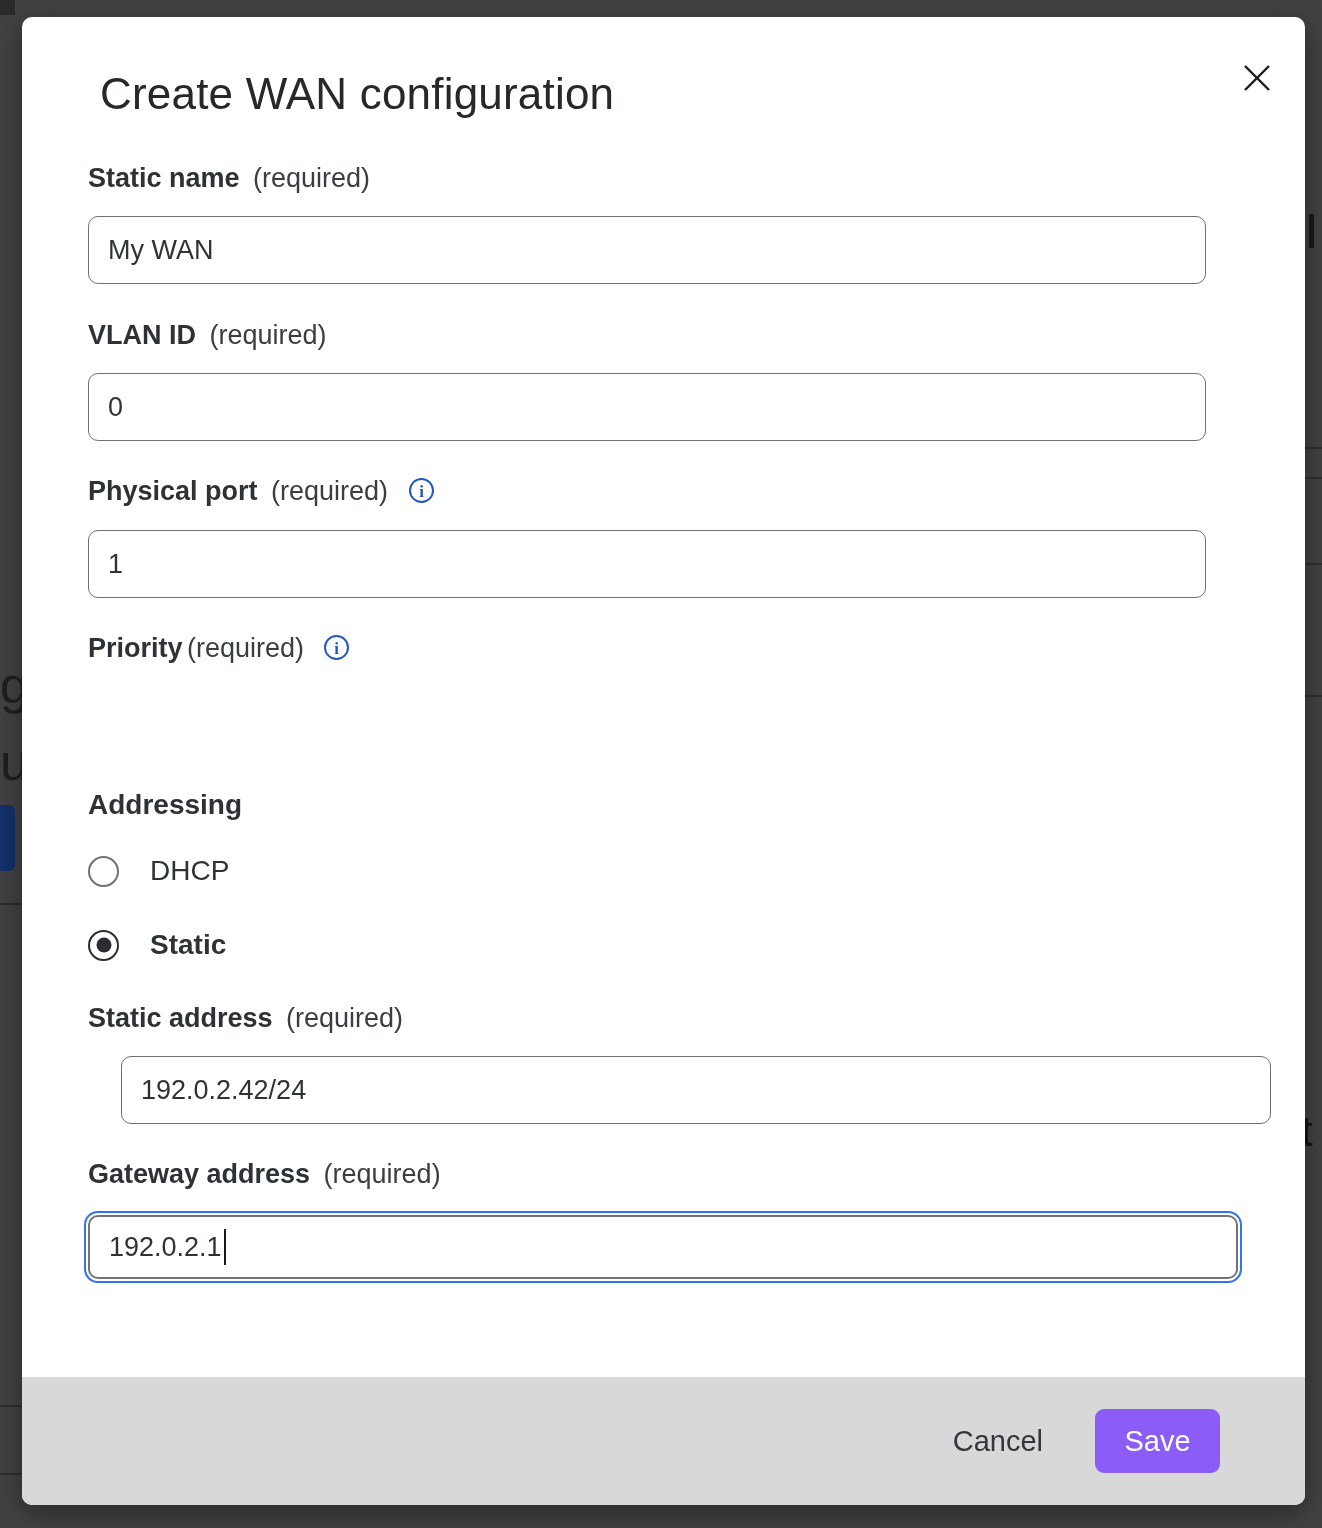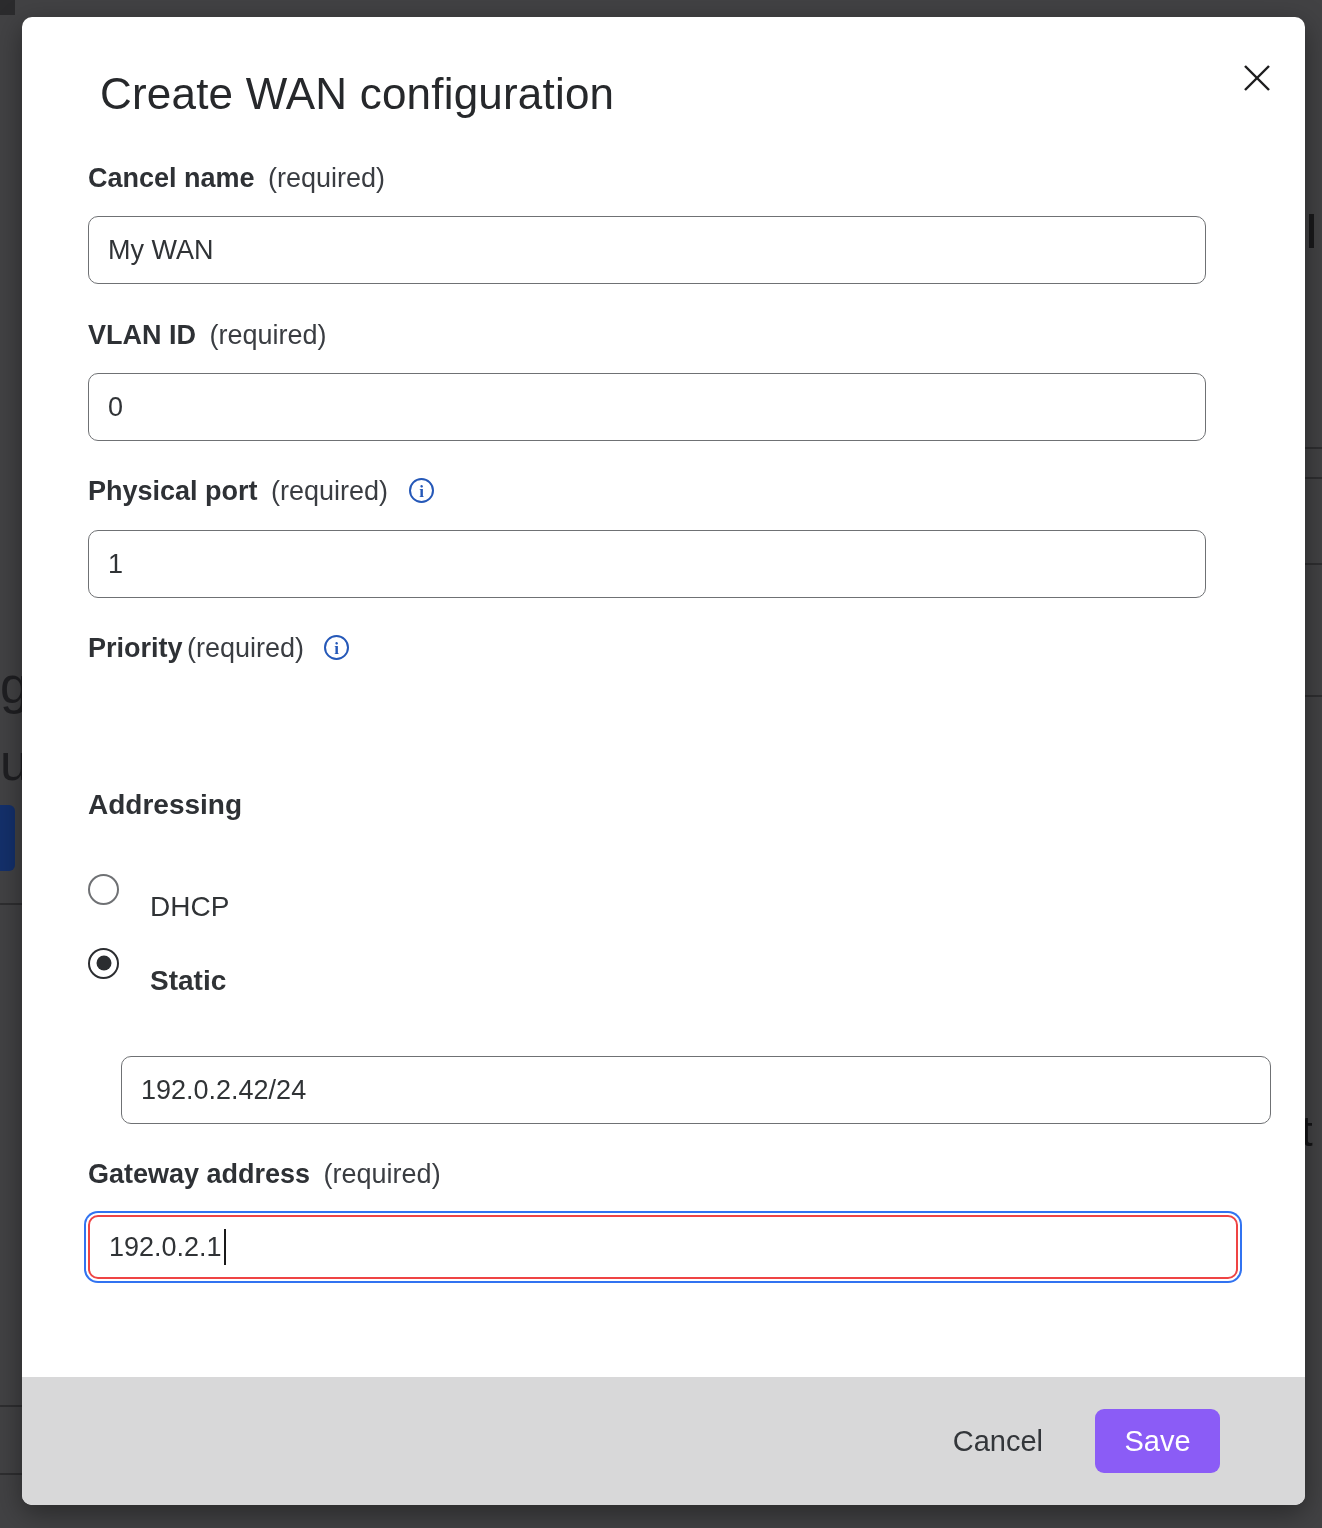--- a/index.html
+++ b/index.html
@@ -41,39 +41,39 @@
     width:1118px;height:68px;
     border:1.5px solid #6f7174;border-radius:10px;
     font-family:"Liberation Sans", sans-serif;
     font-size:27px;color:#303336;padding:0 0 0 19px;background:#fff;
     outline:none;
   }
   .txt-input.wide{width:1150px;}
   .txt-focused{
     position:absolute;left:66px;box-sizing:border-box;
     width:1150px;height:64px;
-    border:2px solid #ef4444;border-radius:10px;
+    border:2px solid #737373;border-radius:10px;
     box-shadow:0 0 0 2px #ffffff, 0 0 0 4px #3173f1;
     display:flex;align-items:center;padding-left:19px;
     font-size:27px;color:#303336;background:#fff;cursor:text;
   }
   .caret{display:inline-block;width:2px;height:36px;background:#1a1a1a;margin-left:2px;}
   
   .addr-heading{position:absolute;left:66px;font-size:28px;font-weight:700;color:#2e3135;margin:0;}
   .radio-row{position:absolute;left:66px;display:flex;align-items:center;cursor:pointer;}
   .radio-circle{
     box-sizing:border-box;width:31px;height:31px;border-radius:50%;
     border:2px solid #6f7174;background:#fff;position:relative;flex:none;
   }
   .radio-row.checked .radio-circle{border-color:#2b2d30;}
   .radio-row.checked .radio-circle::after{
     content:"";position:absolute;left:50%;top:50%;transform:translate(-50%,-50%);
     width:15px;height:15px;border-radius:50%;background:#2b2d30;
   }
-  .radio-label{margin-left:31px;font-size:28px;color:#303336;margin-top:36px;}
+  .radio-label{margin-left:31px;font-size:28px;color:#303336;}
   .radio-row.checked .radio-label{font-weight:700;}
   
   .modal-footer{
     position:absolute;left:0;bottom:0;width:100%;height:128px;
     background:#d8d8d9;border-radius:0 0 10px 10px;
     display:flex;align-items:center;justify-content:flex-end;
     gap:48px;box-sizing:border-box;padding-right:85px;
   }
   .cancel-btn{
     background:none;border:none;font-family:"Liberation Sans", sans-serif;
@@ -109,21 +109,21 @@
   <h1 class="modal-title">Create WAN configuration</h1>
 
   <button class="close-btn" aria-label="Close">
     <svg width="38" height="38" viewBox="0 0 38 38">
       <line x1="7" y1="7" x2="31" y2="31" stroke="#1c1c1e" stroke-width="2.4"></line>
       <line x1="31" y1="7" x2="7" y2="31" stroke="#1c1c1e" stroke-width="2.4"></line>
     </svg>
   </button>
 
   <div class="field-label-row" style="top:146px;">
-    <span class="lbl">Cancel name</span>
+    <span class="lbl">Static name</span>
     <span class="req">(required)</span>
   </div>
   <input class="txt-input" style="top: 199px;" value="My WAN">
 
   <div class="field-label-row" style="top:303px;">
     <span class="lbl">VLAN ID</span>
     <span class="req">(required)</span>
   </div>
   <input class="txt-input" style="top: 356px;" value="0">
 
@@ -155,20 +155,24 @@
   <div class="radio-row" style="top:838px;">
     <span class="radio-circle"></span>
     <span class="radio-label">DHCP</span>
   </div>
 
   <div class="radio-row checked" style="top:912px;">
     <span class="radio-circle"></span>
     <span class="radio-label">Static</span>
   </div>
 
+  <div class="field-label-row" style="top:986px;">
+    <span class="lbl">Static address</span>
+    <span class="req">(required)</span>
+  </div>
   <input class="txt-input wide" style="top: 1039px; margin-left: 33px;" value="192.0.2.42/24">
 
   <div class="field-label-row" style="top:1142px;">
     <span class="lbl">Gateway address</span>
     <span class="req">(required)</span>
   </div>
   <div class="txt-focused" style="top:1198px;">
     <span>192.0.2.1</span>
     <span class="caret"></span>
   </div>

